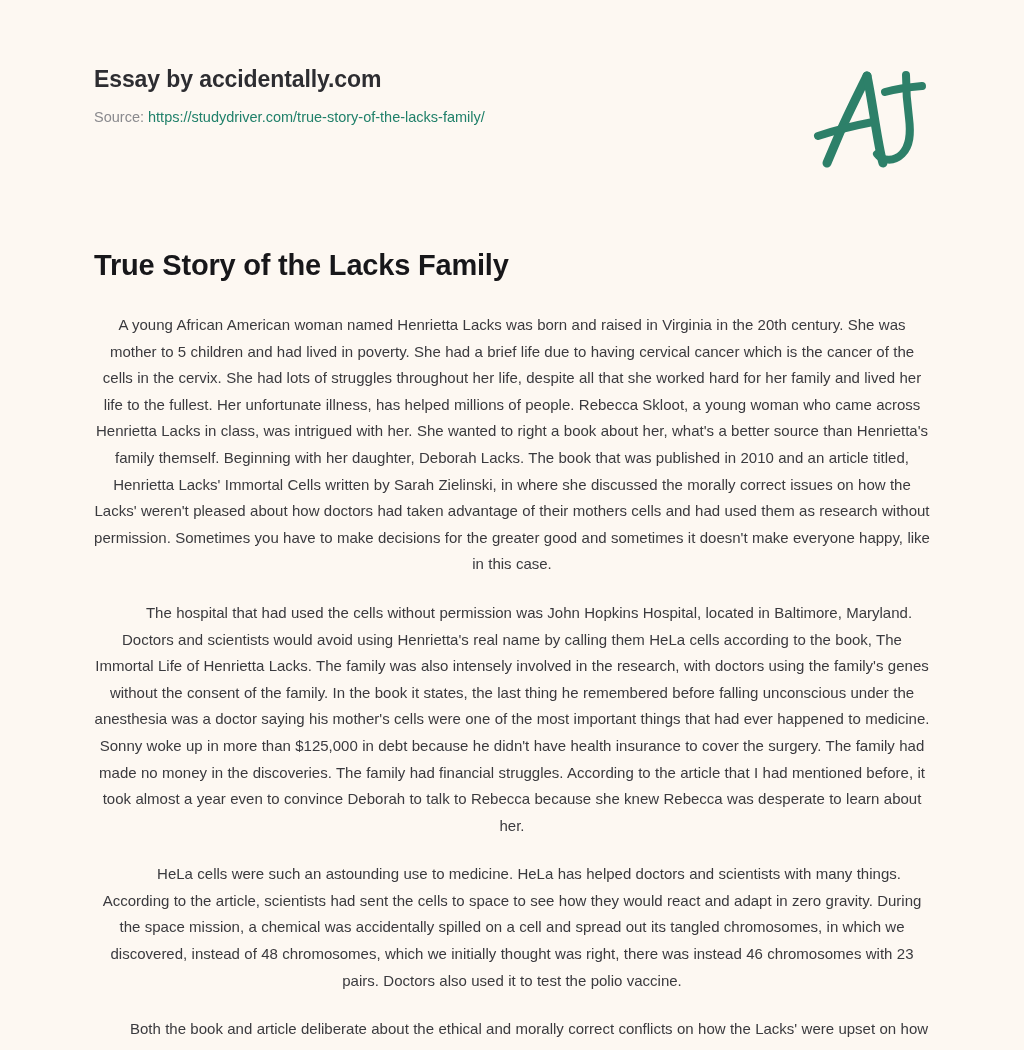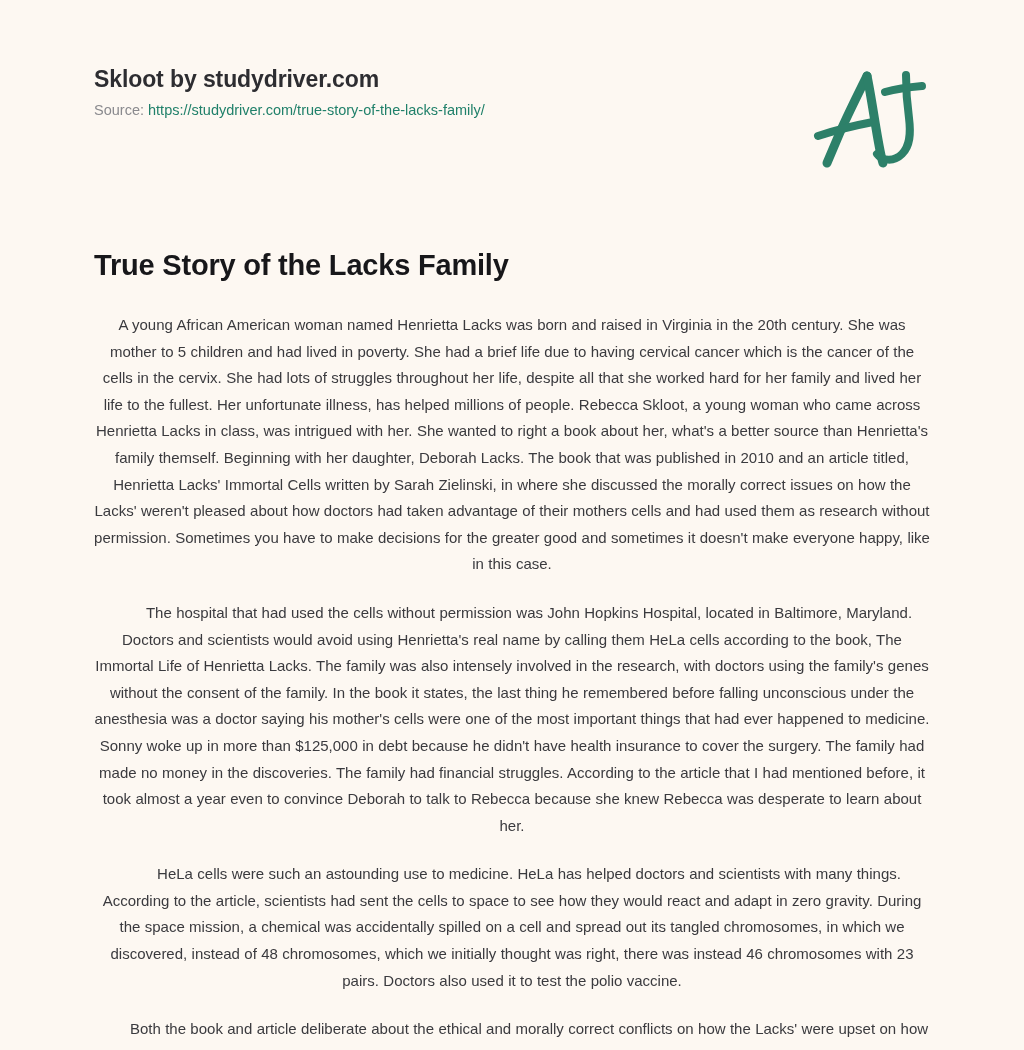--- a/index.html
+++ b/index.html
@@ -35,21 +35,21 @@
   .brand-line {
     font-size: 23px;
     font-weight: bold;
     color: #2d2d31;
     letter-spacing: -0.1px;
     line-height: 1.2;
     margin: 0;
   }
 
   .source-line {
-    margin-top: 7px;
+    margin-top: 14px;
     font-size: 14.5px;
     line-height: 1.3;
     white-space: nowrap;
   }
   .source-label {
     color: #8a8a8e;
   }
   .source-url {
     color: #20806a;
     text-decoration: none;
@@ -98,21 +98,21 @@
   .body-copy p.indent {
     text-indent: 34px;
   }
 </style>
 </head>
 <body>
 
 <div class="page">
 
   <div class="header">
-    <div class="brand-line">Skloot by studydriver.com</div>
+    <div class="brand-line">Essay by accidentally.com</div>
 
     <div class="source-line">
       <span class="source-label">Source:</span>
       <a class="source-url" href="#">https://studydriver.com/true-story-of-the-lacks-family/</a>
     </div>
 
     <div class="logo">
       <svg viewBox="0 0 130 120" xmlns="http://www.w3.org/2000/svg">
         <g fill="none" stroke="#2d8069" stroke-linecap="round" stroke-linejoin="round">
 

